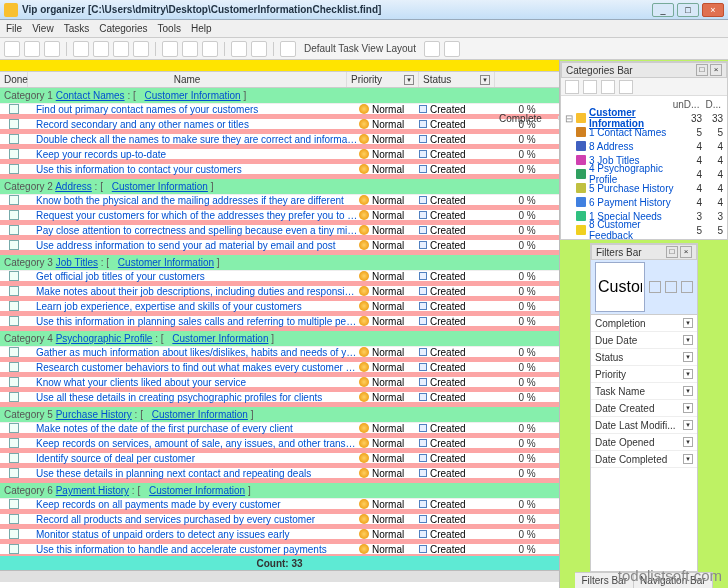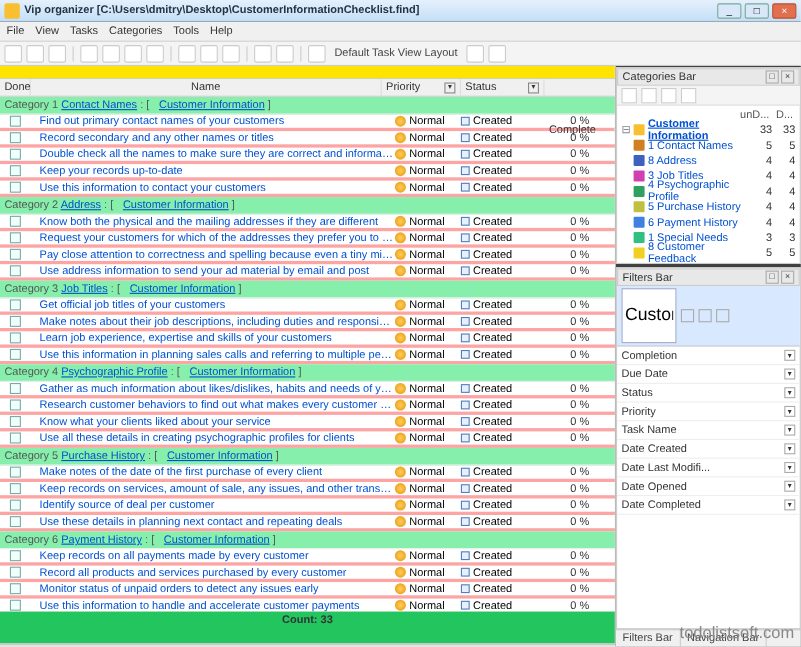--- a/index.html
+++ b/index.html
@@ -12,44 +12,44 @@
 .titlebar .win-btns .close { background: #e07050; color: #fff; border-color: #c05030; }
 .titlebar .win-btns .mm { background: #d8e8f8; }
 .menubar { height: 18px; background: #f0f0f0; display: flex; align-items: center; gap: 10px; padding: 0 6px; border-bottom: 1px solid #ccc; }
 .menubar span { color: #333; }
 .toolbar { height: 22px; background: #f4f4f4; border-bottom: 1px solid #ccc; display: flex; align-items: center; gap: 4px; padding: 0 4px; }
 .toolbar .btn { width: 16px; height: 16px; background: #fff; border: 1px solid #ccc; border-radius: 2px; }
 .toolbar .sep { width: 1px; height: 14px; background: #ccc; margin: 0 2px; }
 .toolbar .label { color: #444; margin: 0 4px; }
 .main { display: flex; height: 528px; }
 .left { width: 560px; background: #fff; overflow: hidden; border-right: 1px solid #bbb; }
-.right { width: 168px; background: #404040; display: flex; flex-direction: column; }
+.right { width: 168px; background: #bef264; display: flex; flex-direction: column; align-items: center; }
 .yellow-bar { height: 12px; background: #ffe400; border-bottom: 1px solid #ccc; }
 .col-header { height: 16px; background: #f0f0f0; display: flex; border-bottom: 1px solid #ccc; }
 .col-header > div { border-right: 1px solid #ddd; padding: 2px 4px; color: #333; display: flex; align-items: center; }
 .c-done { width: 28px; }
 .c-name { flex: 1; justify-content: center; }
 .c-priority { width: 72px; }
 .c-status { width: 76px; }
 .c-complete { width: 64px; margin-top: 44px; }
 .flt { width: 10px; height: 10px; border: 1px solid #888; margin-left: auto; font-size: 7px; text-align: center; line-height: 8px; }
 .task-area { height: 468px; overflow-y: auto; }
 .cat-row { background: #86efac; padding: 2px 4px; color: #555; border-bottom: 1px solid #eee; }
 .cat-row .catname { color: #0050d0; text-decoration: underline; }
 .cat-row .catinfo { color: #0050d0; text-decoration: underline; margin-left: 6px; }
-.task-row { display: flex; align-items: center; height: 15px; border-bottom: 3px solid #fca5a5; }
+.task-row { display: flex; align-items: center; height: 15px; border-bottom: 5px solid #fca5a5; }
 .t-chk { width: 28px; display: flex; justify-content: center; }
 .t-chk .box { width: 10px; height: 10px; border: 1px solid #7aa; background: #f0fff8; }
 .t-name { flex: 1; padding-left: 8px; color: #0050d0; overflow: hidden; white-space: nowrap; text-overflow: ellipsis; }
 .t-priority { width: 60px; display: flex; align-items: center; gap: 3px; }
 .t-priority .dot { width: 10px; height: 10px; background: radial-gradient(#ffd060,#e89000); border-radius: 50%; }
 .t-status { width: 76px; display: flex; align-items: center; gap: 3px; }
 .t-status .sq { width: 8px; height: 8px; border: 1px solid #5080c0; background: #e8f0ff; }
 .t-complete { width: 64px; text-align: center; color: #333; }
-.count-row { background: #22c55e; padding: 2px 4px; text-align: center; font-weight: bold; color: #333; height: 29px; }
+.count-row { background: #5eead4; padding: 2px 4px; text-align: center; font-weight: bold; color: #333; height: 14px; }
 .panel-header { height: 16px; background: #e8e8e8; border: 1px solid #ccc; display: flex; align-items: center; padding: 0 4px; color: #333; }
 .panel-header .ctrls { margin-left: auto; display: flex; gap: 2px; }
 .panel-header .ctrls span { width: 12px; height: 12px; border: 1px solid #aaa; font-size: 8px; text-align: center; line-height: 10px; }
 .panel-toolbar { height: 18px; background: #f4f4f4; border-bottom: 1px solid #ddd; display: flex; align-items: center; gap: 4px; padding: 0 4px; }
 .panel-toolbar .btn { width: 14px; height: 14px; border: 1px solid #ccc; background: #fff; }
 .cat-panel { flex: 0 0 auto; background: #fff; border: 1px solid #ccc; margin: 1px 0; }
 .cat-tree { padding: 2px 4px; }
 .cat-tree-hdr { display: flex; justify-content: flex-end; gap: 6px; color: #555; padding: 1px 2px; }
 .cat-tree-row { display: flex; align-items: center; height: 14px; gap: 3px; }
 .cat-tree-row .exp { width: 8px; color: #888; }

